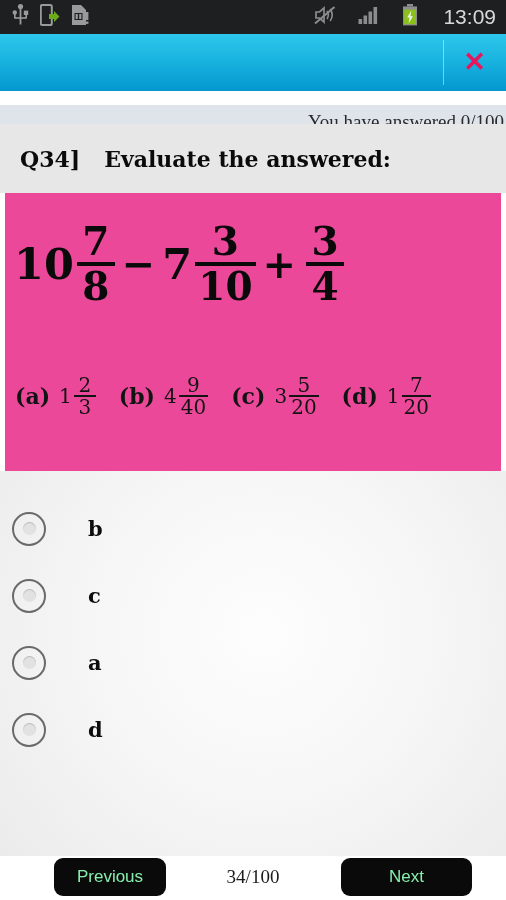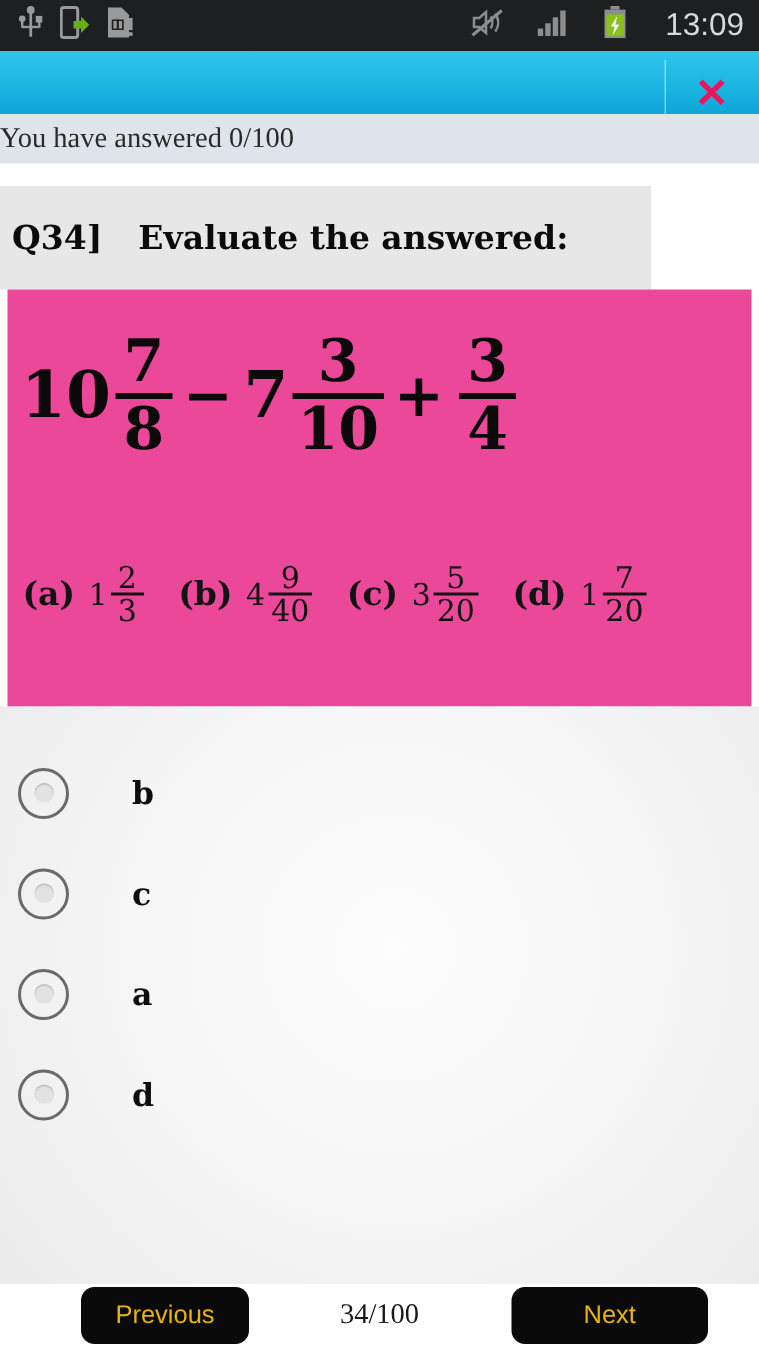--- a/index.html
+++ b/index.html
@@ -74,44 +74,45 @@
     color: #e8175d;
     font-size: 27px;
     font-weight: bold;
     line-height: 1;
     font-family: "Liberation Sans", sans-serif;
   }
 
   
   .answered-strip {
     position: absolute;
-    top: 76px; left: 0;
+    top: 105px; left: 0;
     width: 506px; height: 33px;
     background: #dfe4ea;
     display: flex;
     align-items: center;
+    justify-content: flex-end;
     box-sizing: border-box;
     padding-right: 2px;
   }
   .answered-text {
     color: #2a2a2a;
     font-family: "Liberation Serif", serif;
     font-size: 19px;
   }
 
   
   .question-header {
     position: absolute;
     top: 124px; left: 0;
-    width: 434px; height: 69px;
+    width: 506px; height: 69px;
     background: #e7e7e7;
     display: flex;
     align-items: center;
     box-sizing: border-box;
-    padding-left: 8px;
+    padding-left: 20px;
   }
   .q-num {
     font-family: "DejaVu Serif", serif;
     font-weight: bold;
     font-size: 22px;
     color: #0b0b0b;
   }
   .q-text {
     font-family: "DejaVu Serif", serif;
     font-weight: bold;
@@ -255,21 +256,21 @@
     width: 506px; height: 44px;
     display: flex;
     align-items: center;
     background: transparent;
   }
   .nav-btn {
     position: absolute;
     height: 38px;
     background: #0a0a0a;
     border-radius: 9px;
-    color: #eab308;
+    color: #86efac;
     font-size: 17px;
     display: flex;
     align-items: center;
     justify-content: center;
     font-family: "Liberation Sans", sans-serif;
     border: none;
   }
   .nav-btn.prev { left: 54px; top: 2px; width: 112px; }
   .nav-btn.next { left: 341px; top: 2px; width: 131px; }
   .counter {

